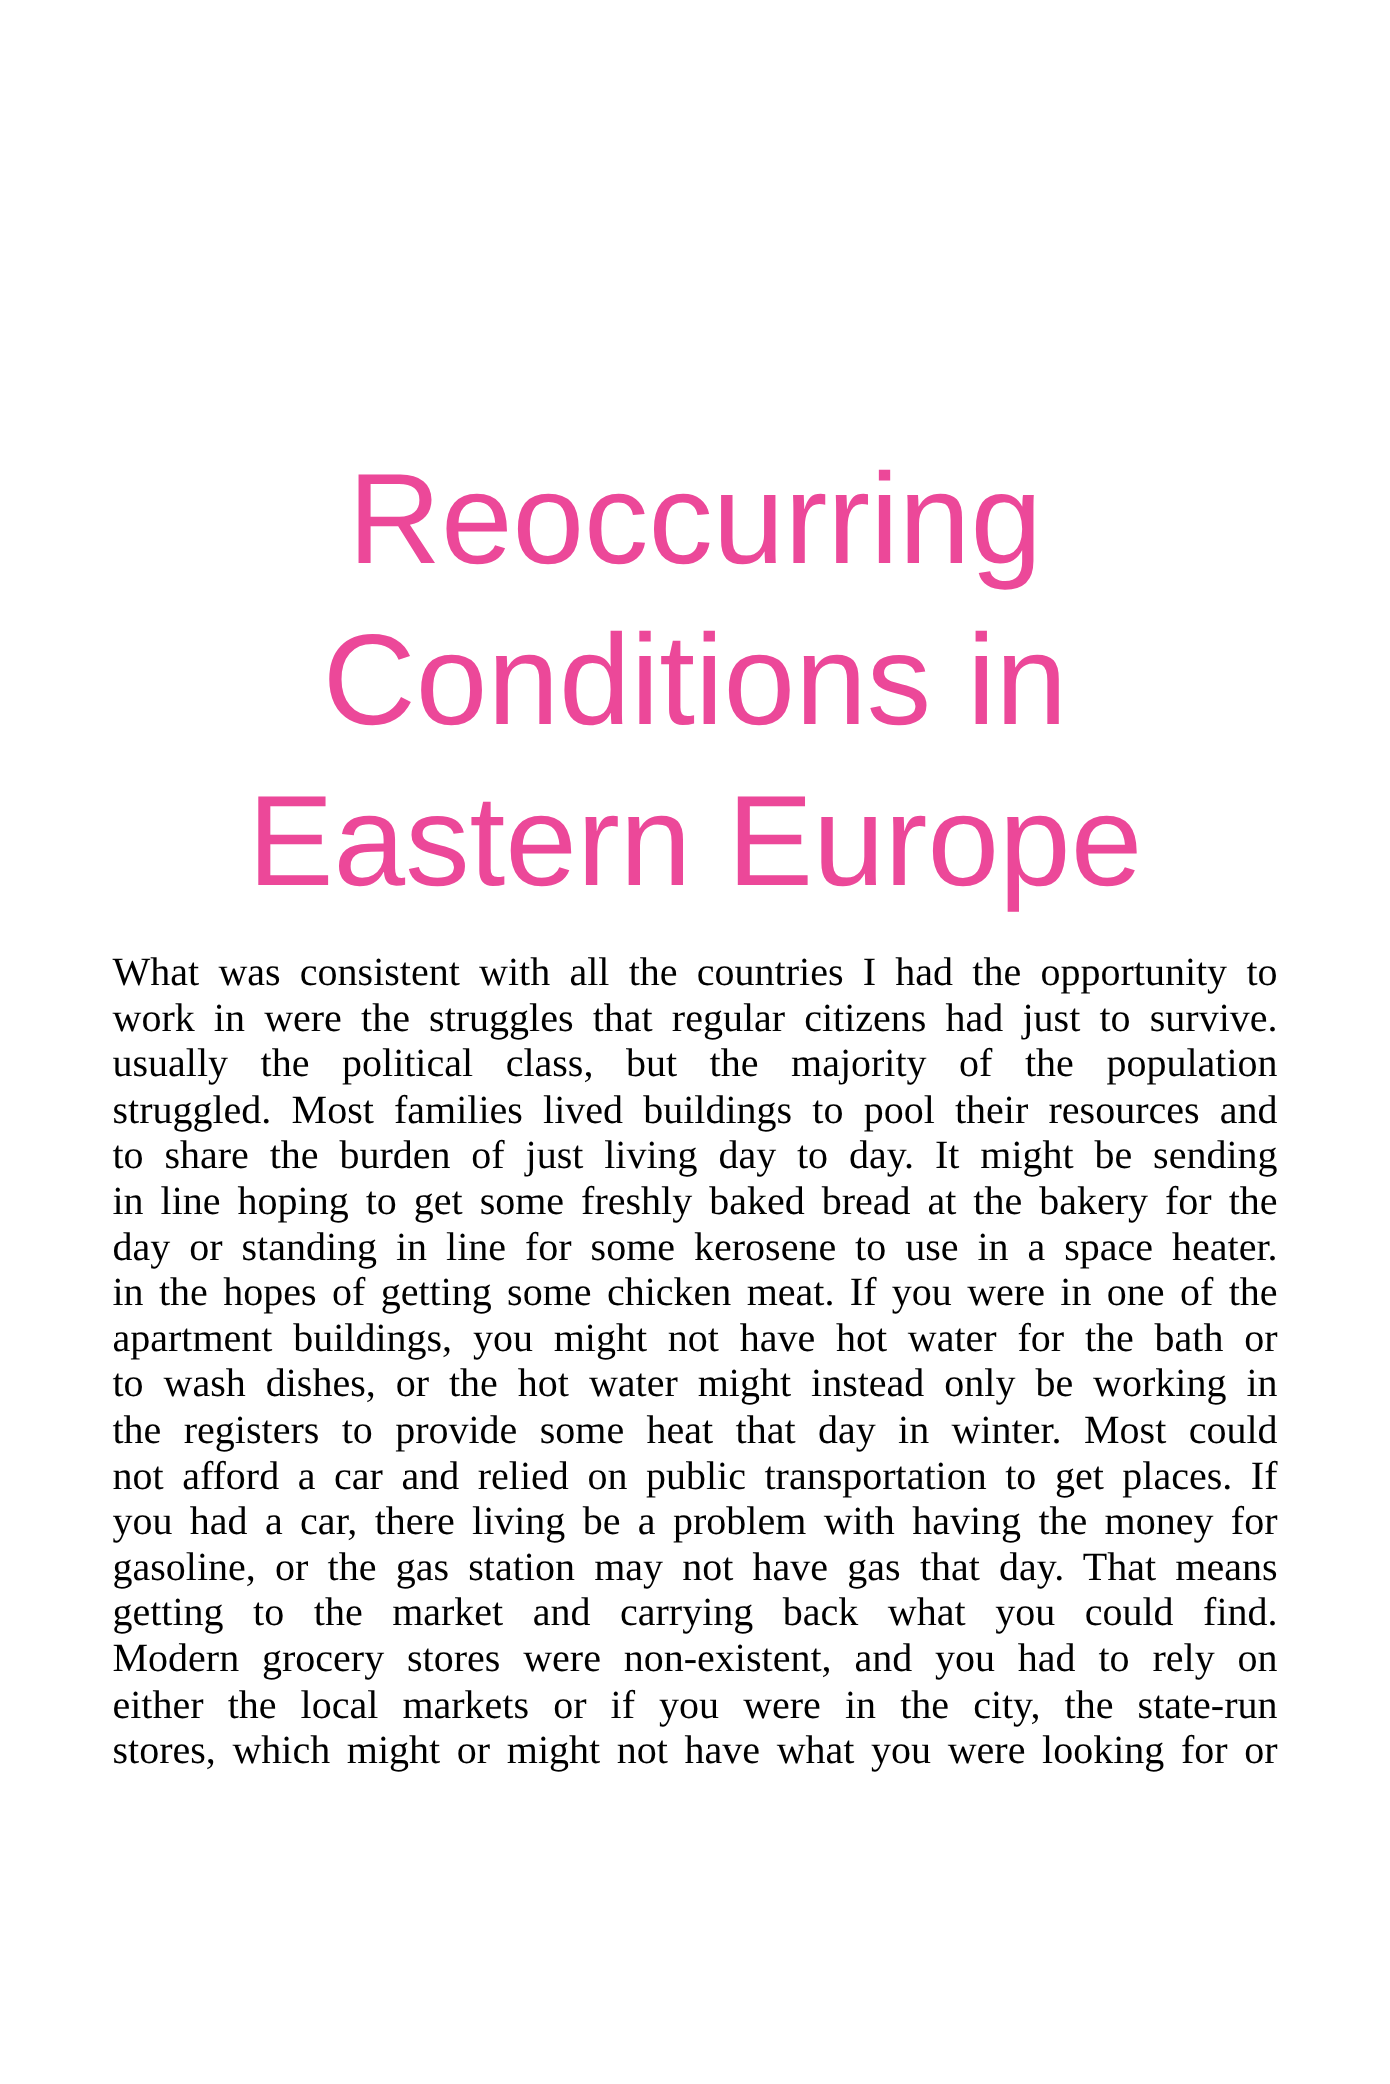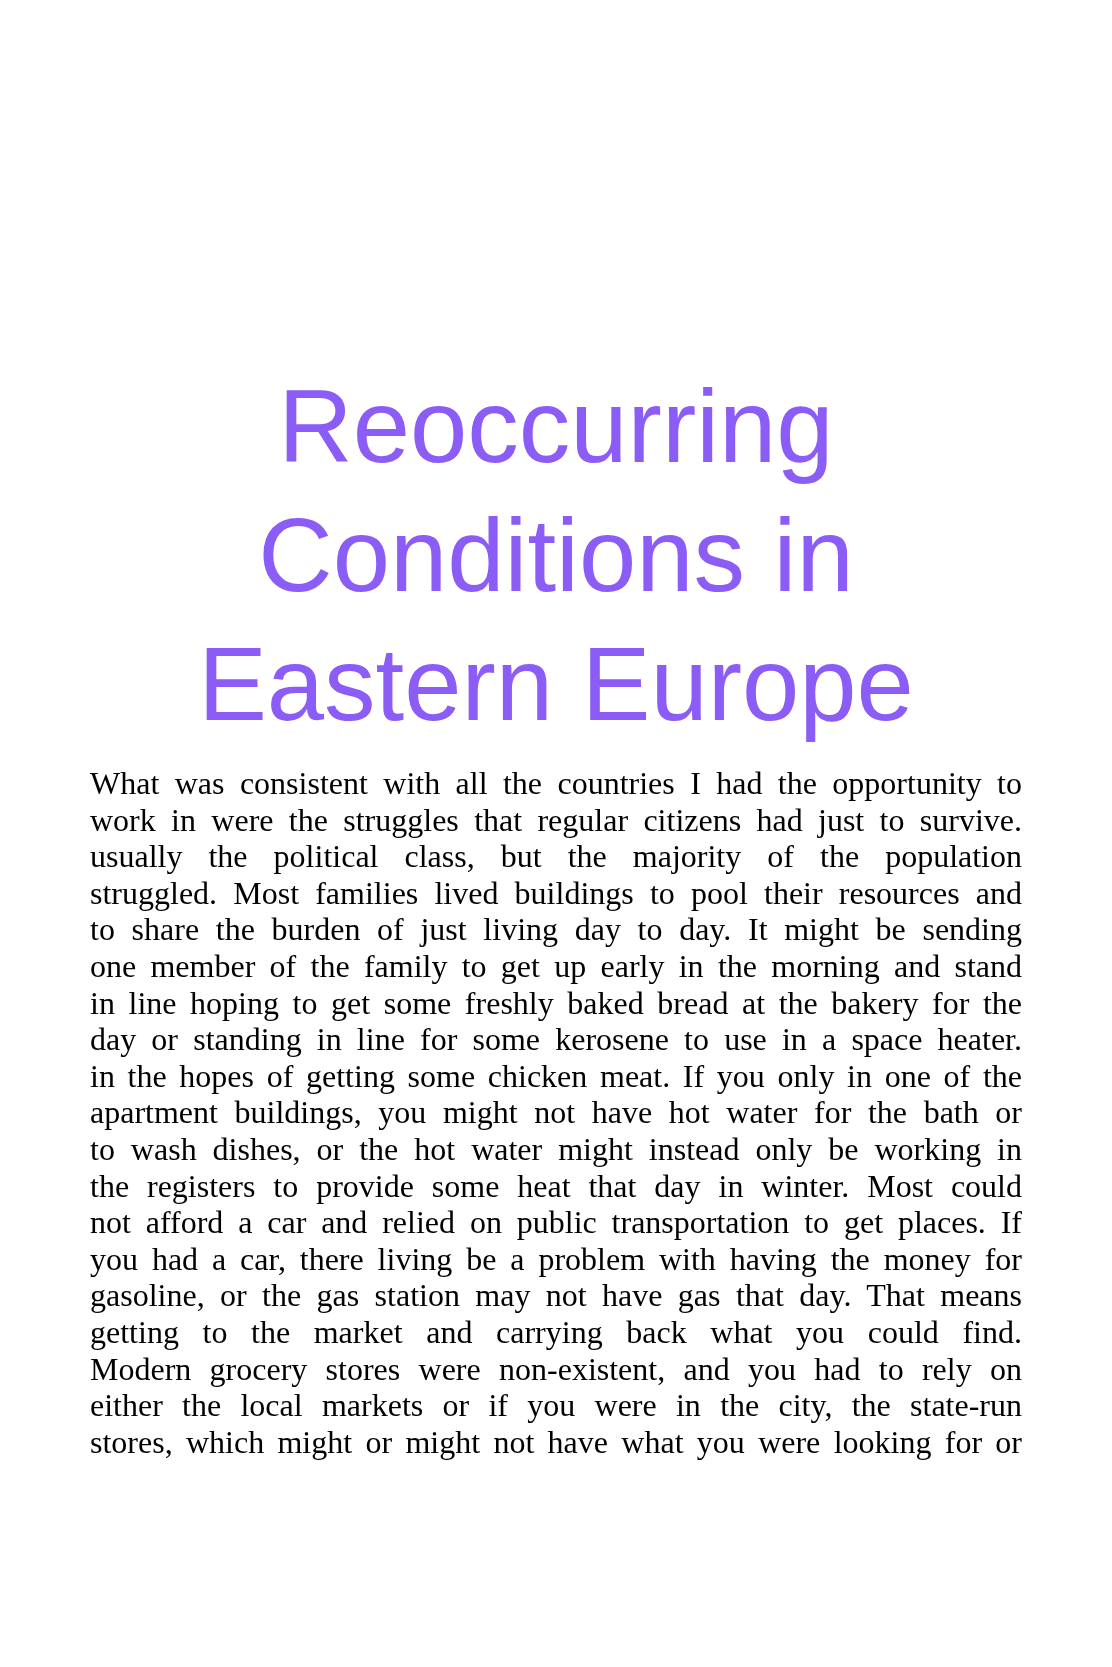--- a/index.html
+++ b/index.html
@@ -10,34 +10,34 @@
   .page {
     position: relative;
     width: 1112px;
     height: 1667px;
     background: #ffffff;
     box-sizing: border-box;
     padding: 346px 90px 0 90px;
     overflow: hidden;
   }
   .title {
-    margin: 16px;
+    margin: 4px;
     padding: 0;
     font-family: "Liberation Sans", sans-serif;
     font-weight: 400;
     font-size: 103px;
     line-height: 129px;
     text-align: center;
-    color: #8b5cf6;
+    color: #ec4899;
   }
   .title-line {
     display: block;
   }
   .body-text {
-    margin-top: 5px;
+    margin-top: 22px;
   }
   .body-line {
     display: block;
     font-family: "Liberation Serif", serif;
     font-size: 32px;
     line-height: 36.6px;
     color: #000000;
     text-align: justify;
     text-align-last: justify;
     word-spacing: normal;
@@ -51,24 +51,23 @@
       <span class="title-line">Reoccurring</span>
       <span class="title-line">Conditions in</span>
       <span class="title-line">Eastern Europe</span>
     </div>
   <div class="body-text">
       <span class="body-line">What was consistent with all the countries I had the opportunity to</span>
       <span class="body-line">work in were the struggles that regular citizens had just to survive.</span>
       <span class="body-line">usually the political class, but the majority of the population</span>
       <span class="body-line">struggled. Most families lived buildings to pool their resources and</span>
       <span class="body-line">to share the burden of just living day to day. It might be sending</span>
-      <span class="body-line">one member of the family to get up early in the morning and stand</span>
       <span class="body-line">in line hoping to get some freshly baked bread at the bakery for the</span>
       <span class="body-line">day or standing in line for some kerosene to use in a space heater.</span>
-      <span class="body-line">in the hopes of getting some chicken meat. If you only in one of the</span>
+      <span class="body-line">in the hopes of getting some chicken meat. If you were in one of the</span>
       <span class="body-line">apartment buildings, you might not have hot water for the bath or</span>
       <span class="body-line">to wash dishes, or the hot water might instead only be working in</span>
       <span class="body-line">the registers to provide some heat that day in winter. Most could</span>
       <span class="body-line">not afford a car and relied on public transportation to get places. If</span>
       <span class="body-line">you had a car, there living be a problem with having the money for</span>
       <span class="body-line">gasoline, or the gas station may not have gas that day. That means</span>
       <span class="body-line">getting to the market and carrying back what you could find.</span>
       <span class="body-line">Modern grocery stores were non-existent, and you had to rely on</span>
       <span class="body-line">either the local markets or if you were in the city, the state-run</span>
       <span class="body-line">stores, which might or might not have what you were looking for or</span>

